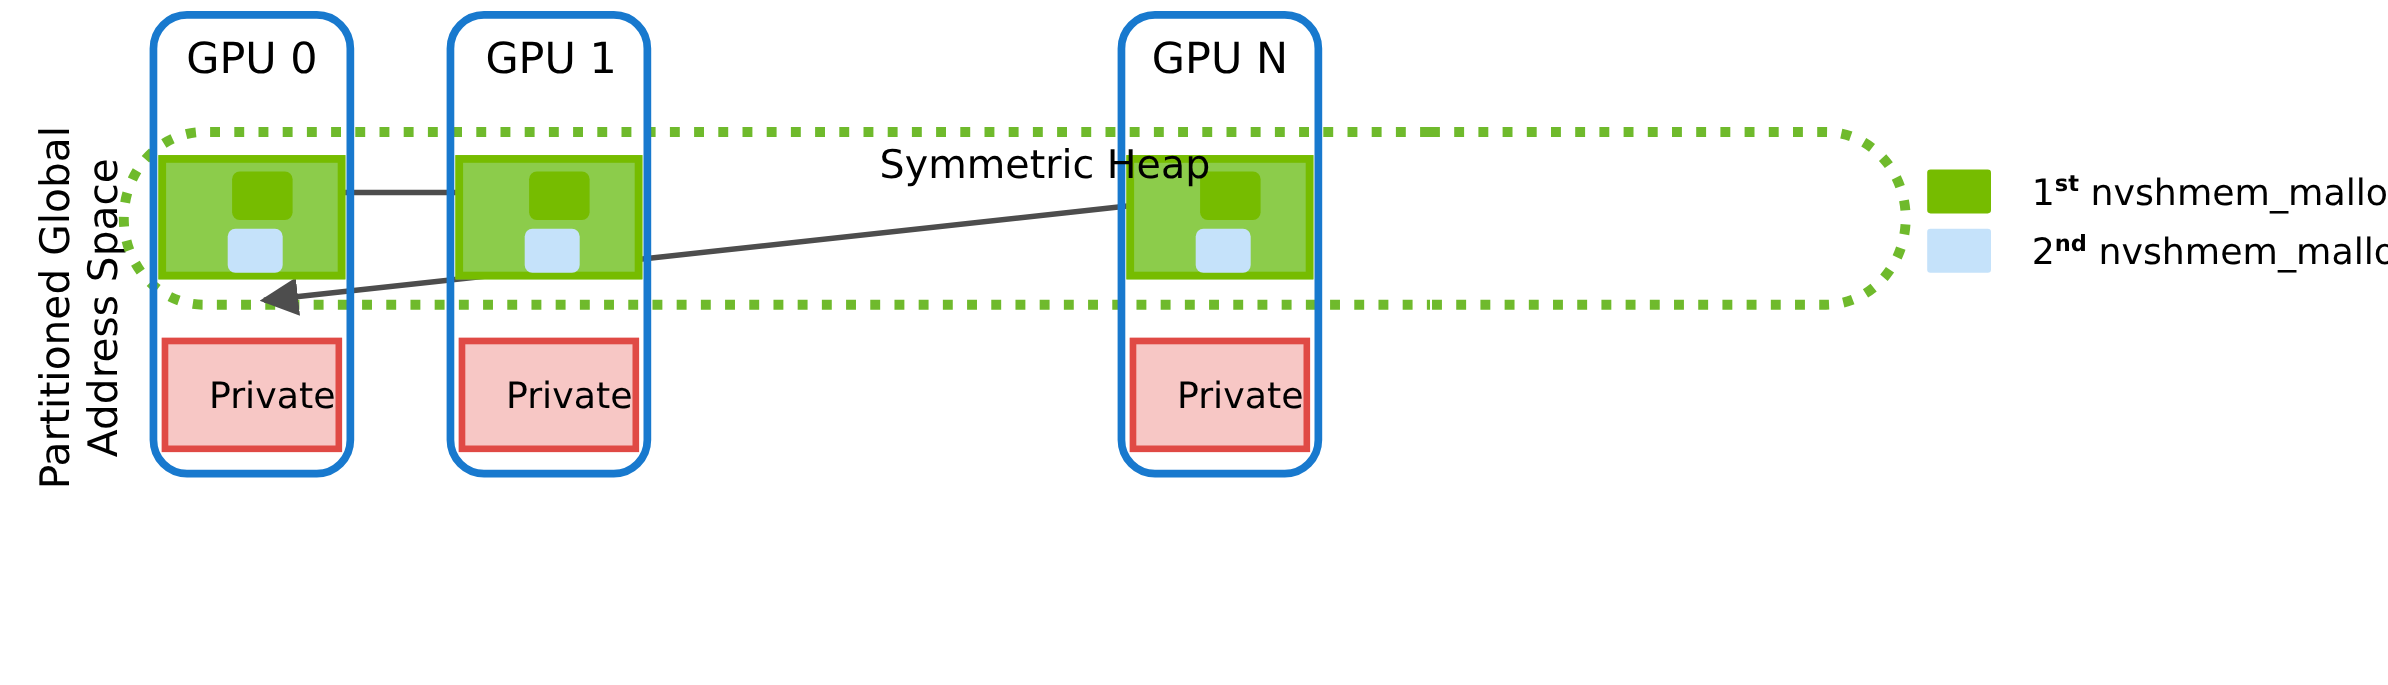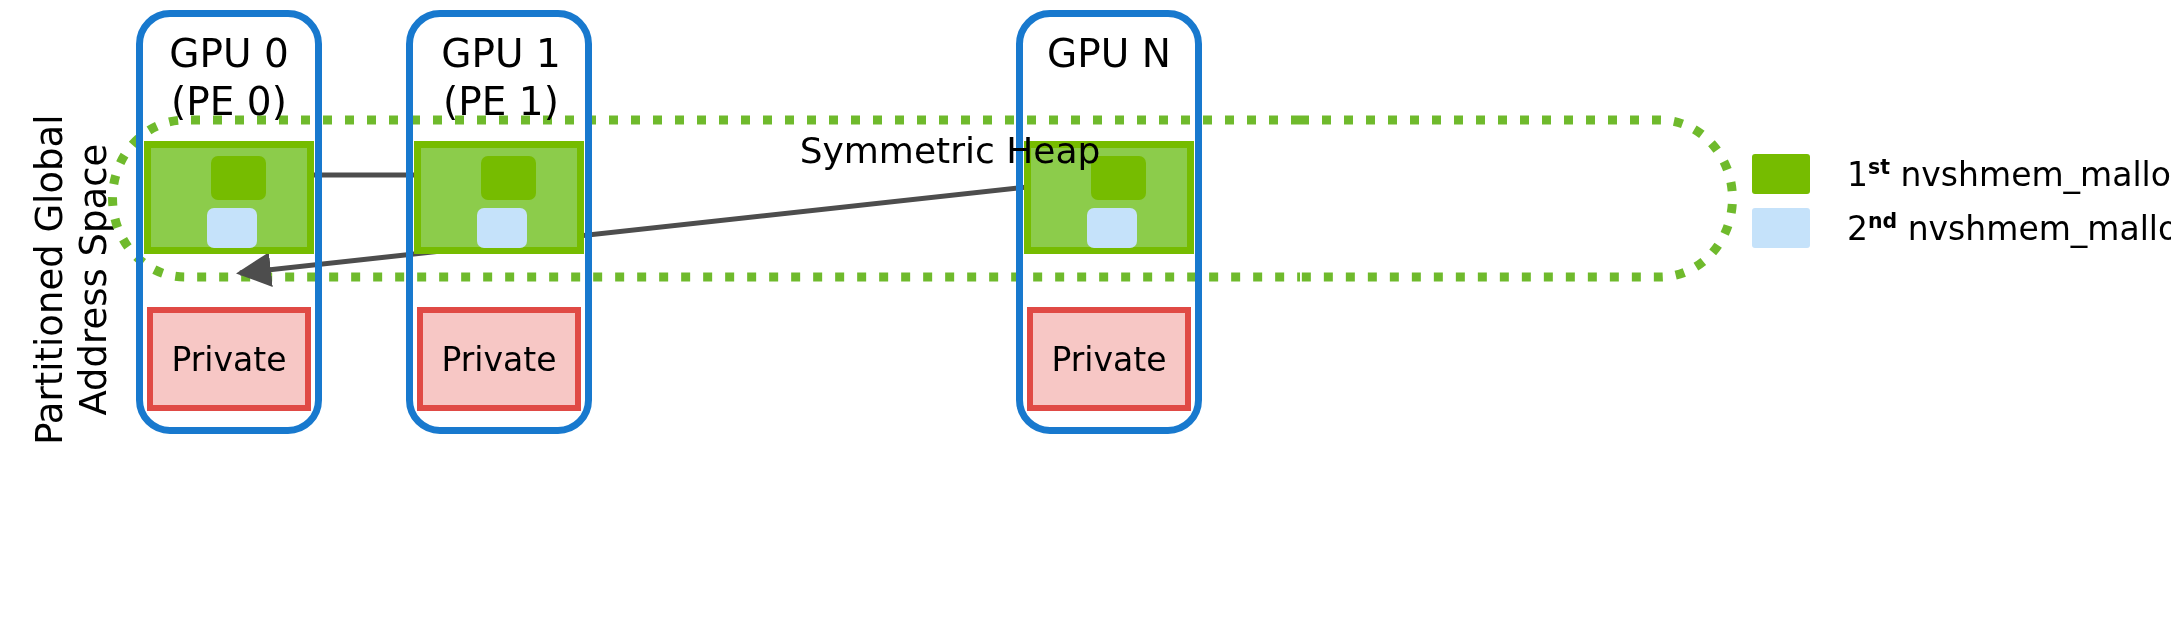--- a/index.html
+++ b/index.html
@@ -81,21 +81,21 @@
   }
 
   
   .private-block {
     position: absolute;
     background: #F7C7C5;
     border: 6px solid #E04A45;
     box-sizing: border-box;
     display: flex;
     align-items: center;
-    justify-content: center;
+    justify-content: flex-end;
     font-size: 33px;
     color: #000000;
   }
 
   
   .heap-label {
     position: absolute;
     left: 670px;
     top: 130px;
     width: 560px;
@@ -159,35 +159,33 @@
 
     <line x1="296" y1="175" x2="487" y2="175" stroke="#4D4D4D" stroke-width="5" marker-end="url(#arrowhead)"></line>
 
     <line x1="1110" y1="178" x2="240" y2="273" stroke="#4D4D4D" stroke-width="5" marker-end="url(#arrowhead)"></line>
   </svg>
 
   <div class="gpu-panel" style="left:136px; top:10px; width:186px; height:424px;">
   </div>
   <div class="gpu-title" style="left:136px; width:186px; top:30px;">
     <div>GPU 0</div>
-    <div>(PE 0)</div>
   </div>
   <div class="heap-block" style="left:144px; top:141px; width:170px; height:113px;">
     <div class="alloc1" style="left:60px; top:8px; width:55px; height:44px;"></div>
     <div class="alloc2" style="left:56px; top:60px; width:50px; height:40px;"></div>
   </div>
   <div class="private-block" style="left:147px; top:307px; width:164px; height:104px;">
     <span>Private</span>
   </div>
 
   <div class="gpu-panel" style="left:406px; top:10px; width:186px; height:424px;">
   </div>
   <div class="gpu-title" style="left:406px; width:190px; top:30px;">
     <div>GPU 1</div>
-    <div>(PE 1)</div>
   </div>
   <div class="heap-block" style="left:414px; top:141px; width:170px; height:113px;">
     <div class="alloc1" style="left:60px; top:8px; width:55px; height:44px;"></div>
     <div class="alloc2" style="left:56px; top:60px; width:50px; height:40px;"></div>
   </div>
   <div class="private-block" style="left:417px; top:307px; width:164px; height:104px;">
     <span>Private</span>
   </div>
 
   <div class="gpu-panel" style="left:1016px; top:10px; width:186px; height:424px;">

